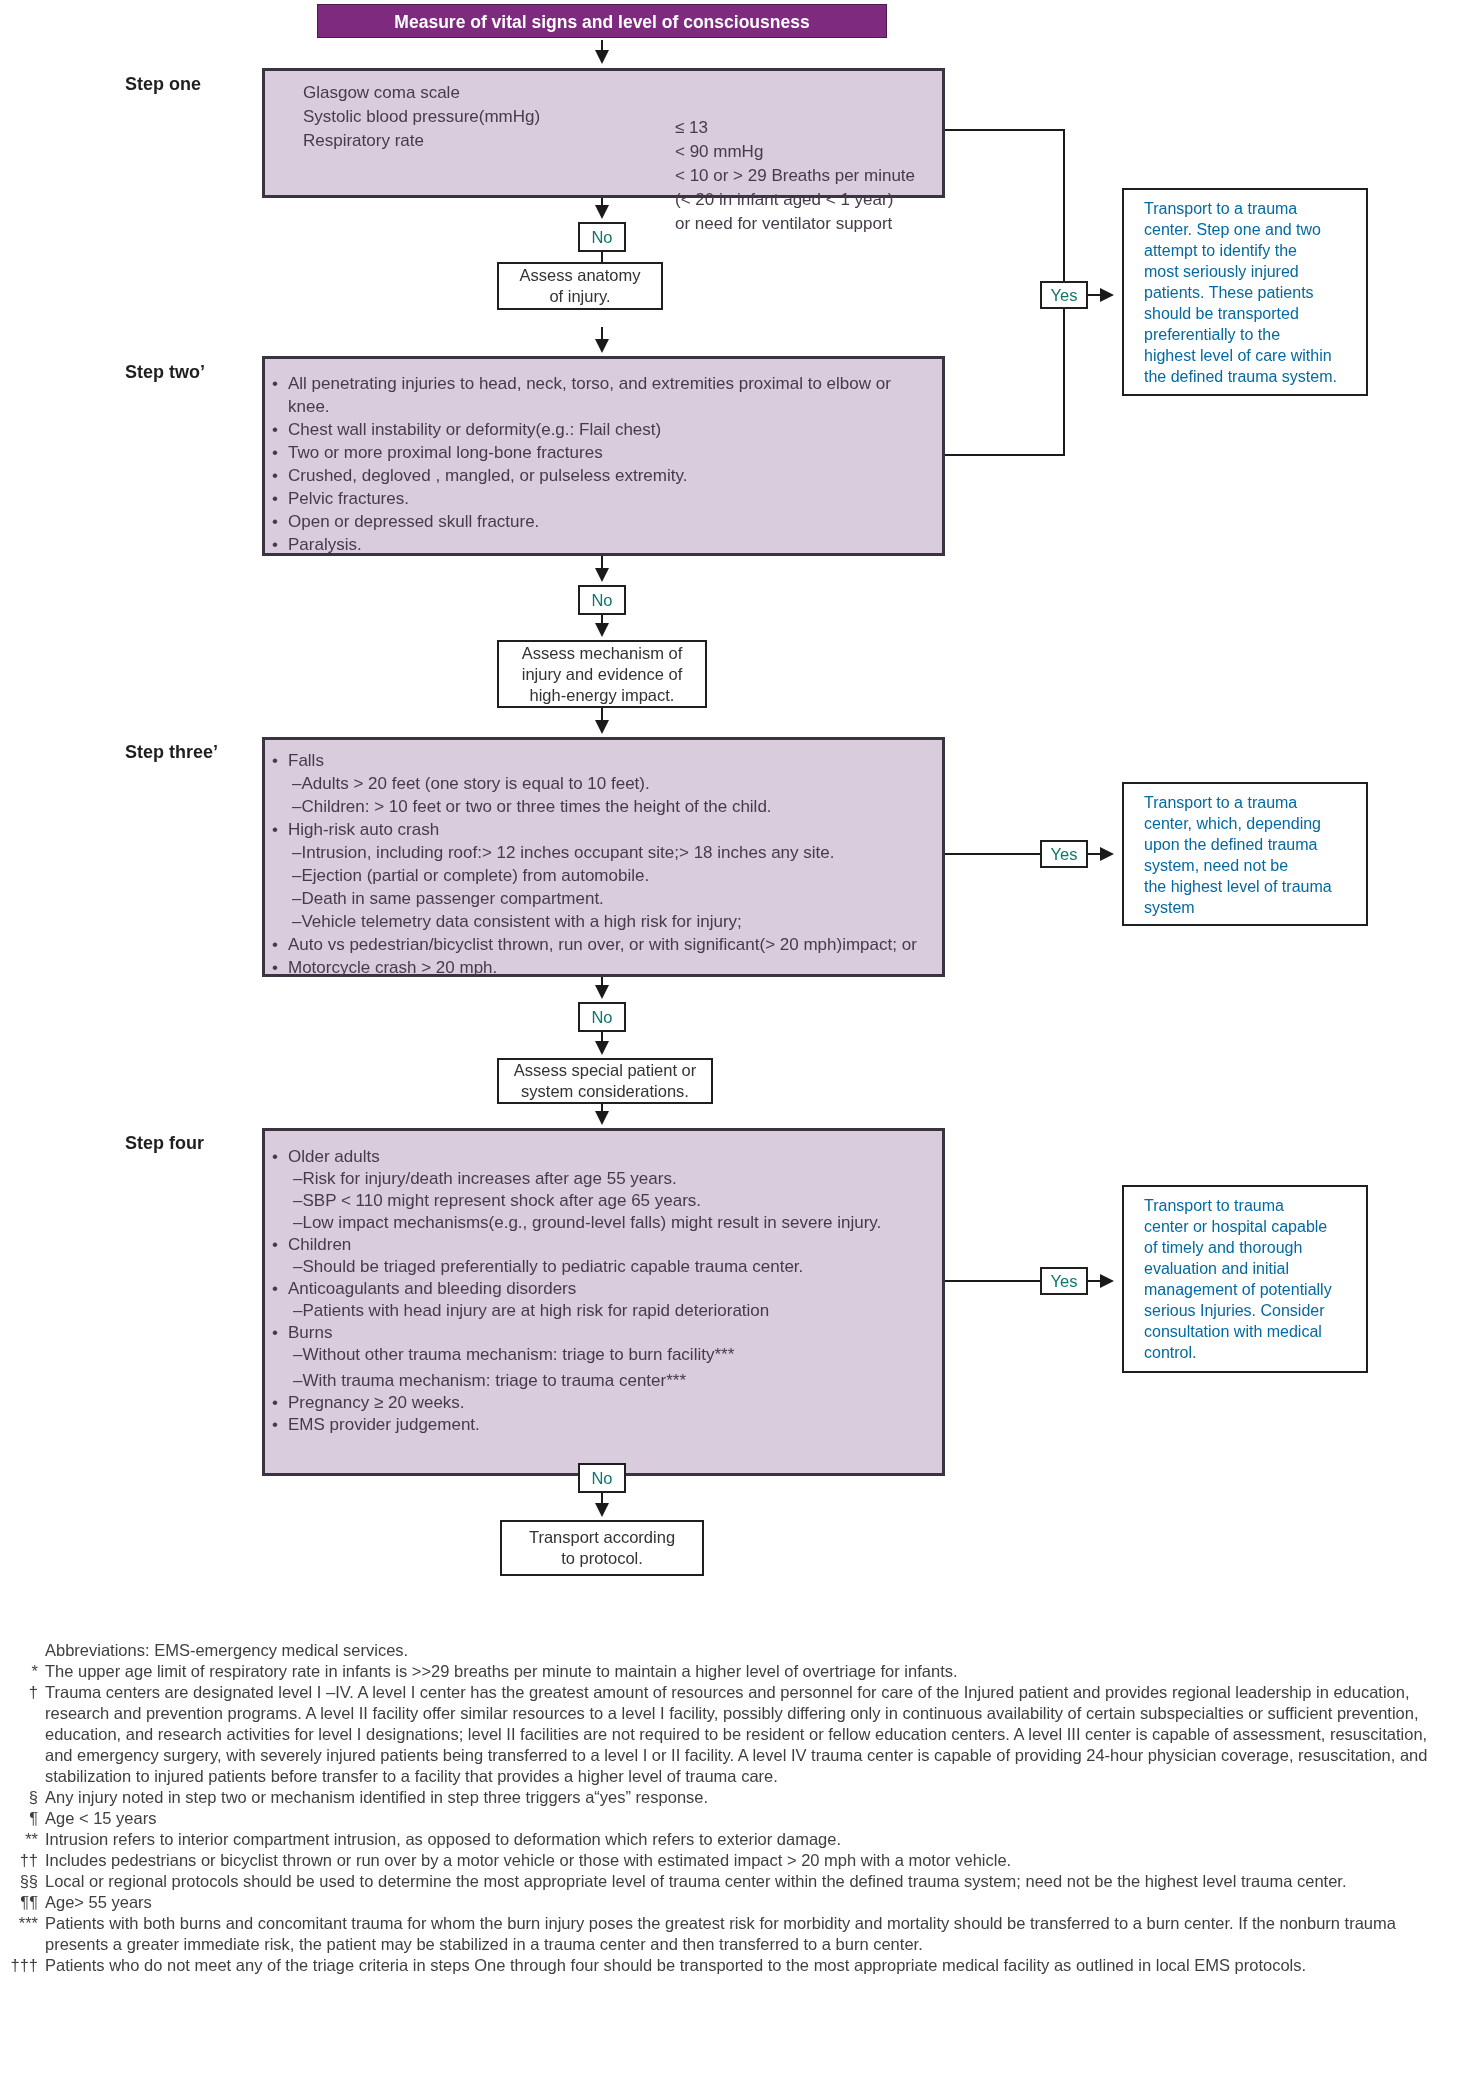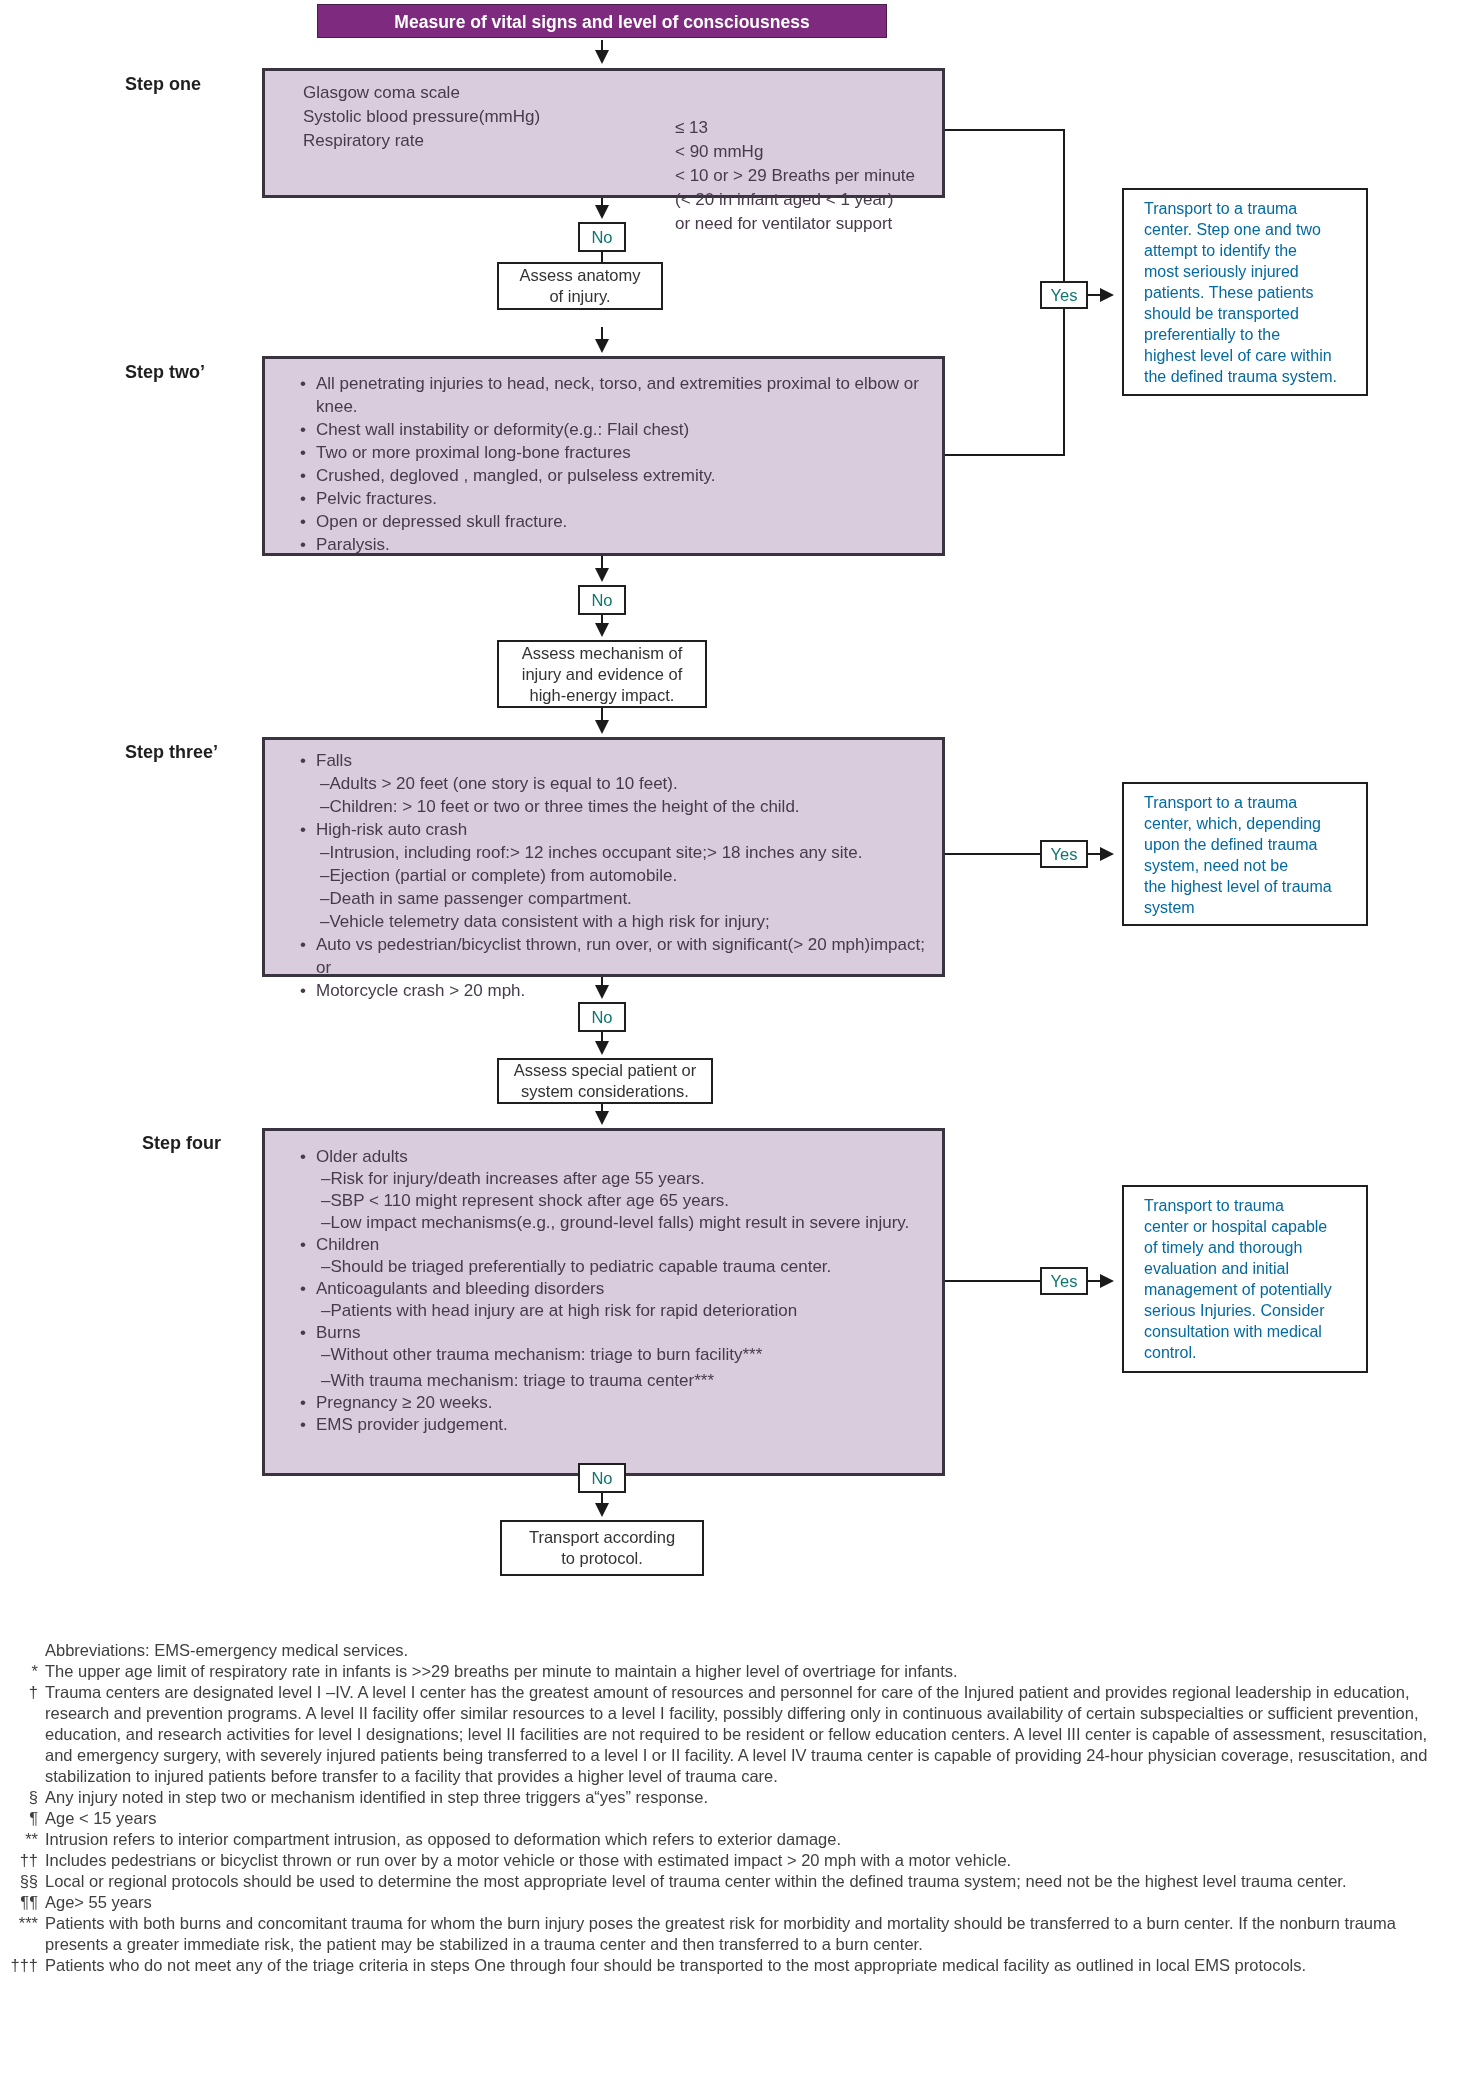--- a/index.html
+++ b/index.html
@@ -12,21 +12,21 @@
   .node{position:absolute;z-index:2;box-sizing:border-box;}
   .title{
     background:var(--header-bg,#7d2a7f);color:var(--header-text,#fff);
     font-weight:bold;font-size:17.5px;text-align:center;line-height:34px;
     border:1px solid #4a1b4d;
   }
   .lav{
     background:var(--panel-bg,#d9ccdc);border:3px solid var(--panel-border,#3a3340);
     color:var(--panel-text,#473b4b);font-size:17px;
   }
-  .lav .line{line-height:23px;margin-left:28px;}
+  .lav .line{line-height:23px;}
   .s4 .line{line-height:22px;}
   .b{position:relative;padding-left:23px;}
   .b::before{content:"\2022";position:absolute;left:7px;top:0;}
   .d{padding-left:27px;}
   .s4 .d{padding-left:28px;}
   .gap{margin-top:4px;}
   .white-box{
     background:#fff;border:2px solid var(--box-border,#1f1f1f);color:#333;
     font-size:16.5px;display:flex;align-items:center;justify-content:center;
     text-align:center;white-space:pre-line;line-height:21px;
@@ -83,21 +83,21 @@
       <path d="M945 854 H1112" marker-end="url(#ah)"></path>
       <path d="M945 1281 H1112" marker-end="url(#ah)"></path>
     </g>
   </svg>
 
   <div class="node title" style="left:317px;top:4px;width:570px;height:34px;">Measure of vital signs and level of consciousness</div>
 
   <div class="step-label" style="left:125px;top:74px;">Step one</div>
   <div class="step-label" style="left:125px;top:362px;">Step two’</div>
   <div class="step-label" style="left:125px;top:742px;">Step three’</div>
-  <div class="step-label" style="left:142px;top:1133px;">Step four</div>
+  <div class="step-label" style="left:125px;top:1133px;">Step four</div>
 
   <div class="node lav" style="left:262px;top:68px;width:683px;height:130px;">
     <div class="cols">
       <div class="col col-l">
         <div>Glasgow coma scale</div>
         <div>Systolic blood pressure(mmHg)</div>
         <div>Respiratory rate</div>
       </div>
       <div class="col col-r">
         <div>≤ 13</div>

